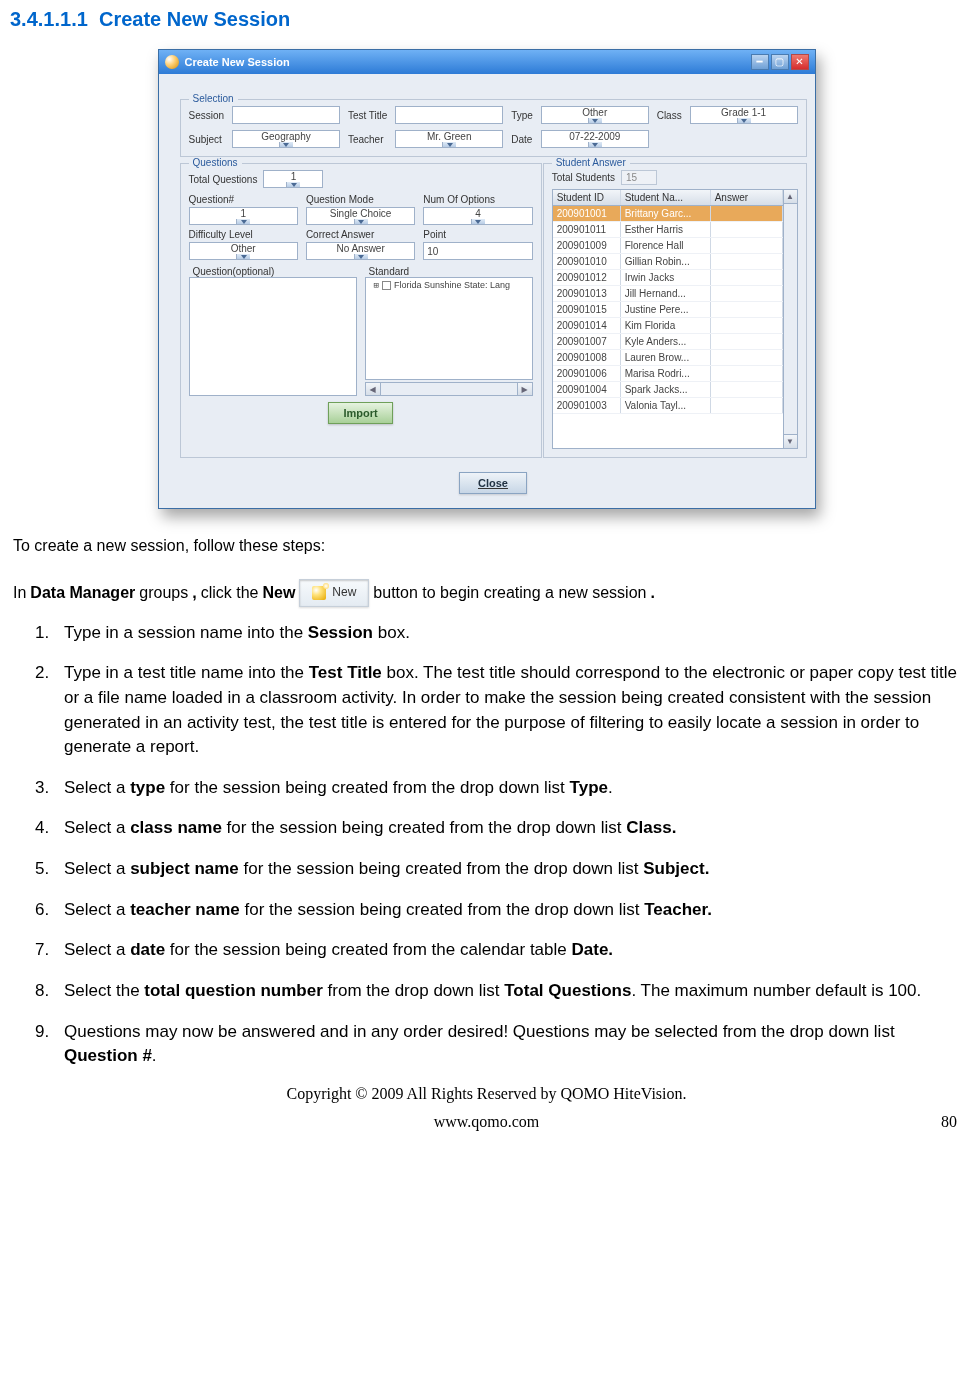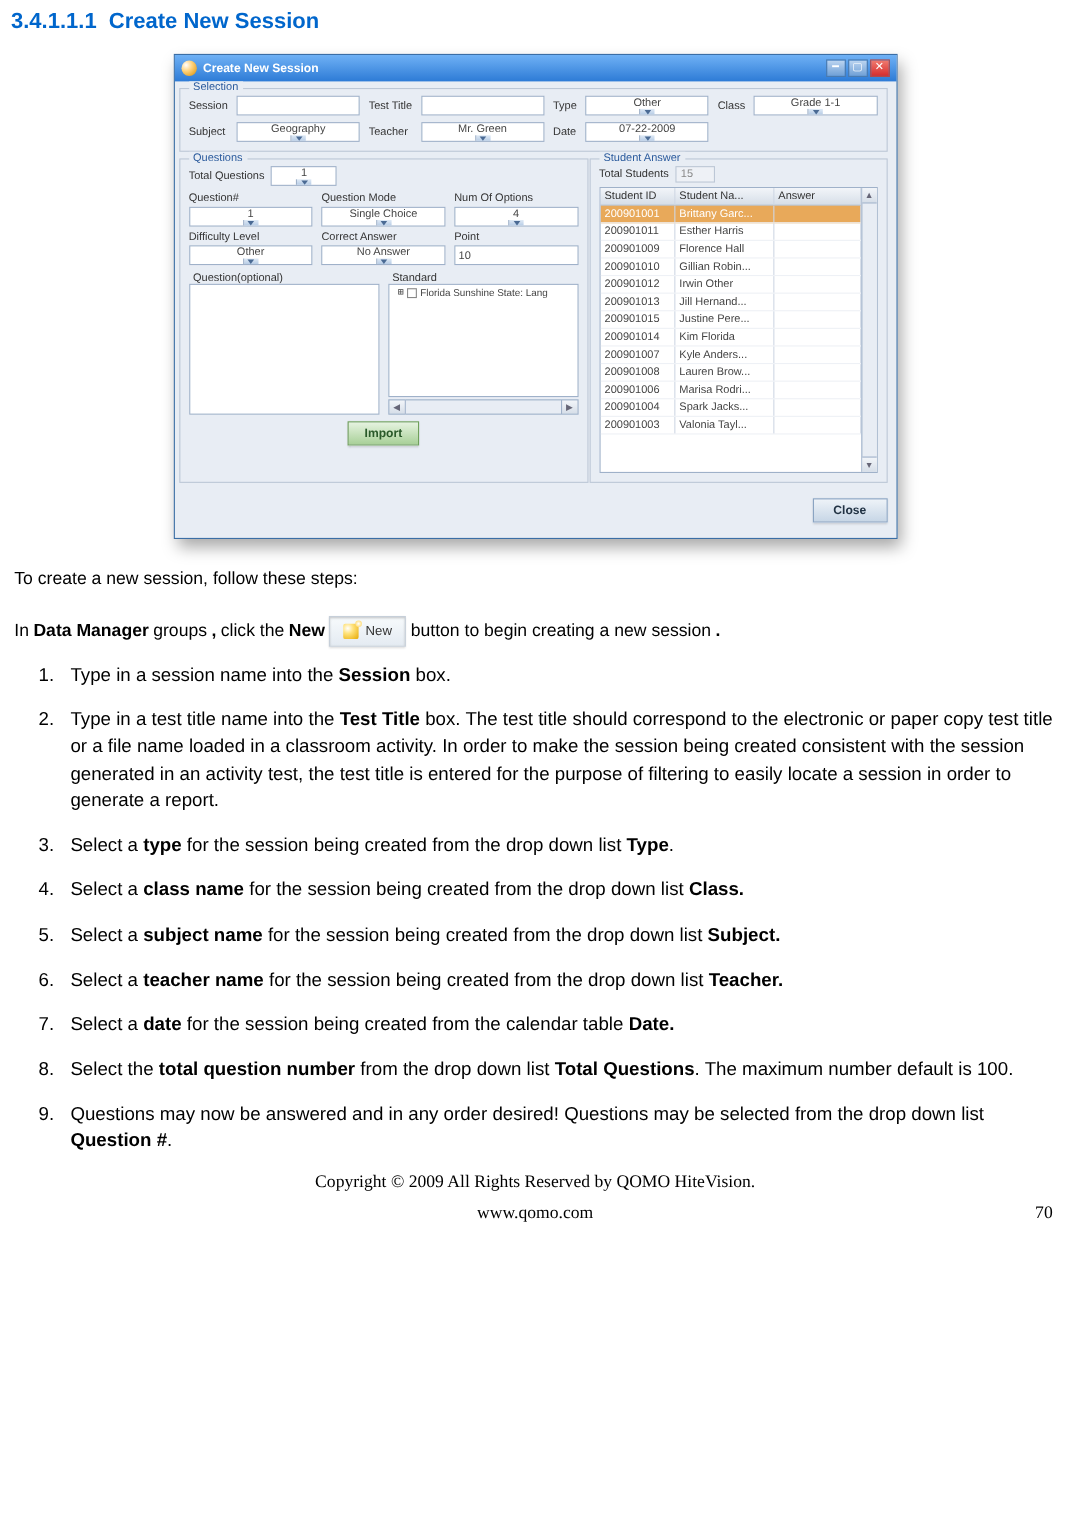--- a/index.html
+++ b/index.html
@@ -8,21 +8,21 @@
 .dialog-wrap { display: flex; justify-content: center; margin-bottom: 25px; }
 
 .dialog { width: 658px; border: 1px solid #3b6ea5; background: #e8edf4; font-size: 10px; color: #333; box-shadow: 4px 8px 14px rgba(0,0,0,.35); }
 .titlebar { background: linear-gradient(#6fb1f5,#2d7bd6); color: #fff; display: flex; align-items: center; padding: 4px 6px; font-size: 11px; gap: 6px; }
 .titlebar .app-icon { width: 14px; height: 14px; background: radial-gradient(circle at 30% 30%, #fff, #ffd27a 40%, #d68b00); border-radius: 50%; }
 .titlebar-text { flex: 1; font-weight: bold; }
 .win-btns { display: flex; gap: 2px; }
 .win-btn { width: 18px; height: 16px; background: linear-gradient(#bcd4f0,#6fa0d6); border: 1px solid #4a7bb0; display: flex; align-items: center; justify-content: center; color: #fff; font-size: 10px; line-height: 1; }
 .win-btn.close-btn { background: linear-gradient(#f07a6f,#d62d2d); border-color: #b04a4a; }
 
-.dialog-body { padding: 6px 8px 8px 4px; }
+.dialog-body { padding: 6px 8px 8px 21px; margin-top: 19px; }
 .fieldset { border: 1px solid #bcc7d6; padding: 6px 8px 8px 8px; margin-bottom: 6px; position: relative; }
 .fieldset-legend { position: absolute; top: -7px; left: 8px; background: #e8edf4; padding: 0 4px; color: #2a5a9c; font-size: 10px; }
 
 .selgrid { display: grid; grid-template-columns: auto 1fr auto 1fr auto 1fr auto 1fr; gap: 6px 8px; align-items: center; }
 .lbl { color: #333; font-size: 10px; white-space: nowrap; }
 .inp, .sel { border: 1px solid #9fb1c9; background: #fff; height: 18px; font-size: 10px; padding: 0 3px; width: 100%; color: #444; }
 .sel { display: flex; align-items: center; justify-content: space-between; background: #fff; flex-direction: column; }
 .sel-arrow { width: 14px; height: 14px; background: linear-gradient(#dfeaf6,#b8cde6); border-left: 1px solid #9fb1c9; display: flex; align-items: center; justify-content: center; }
 .sel-arrow::after { content: ""; border-left: 3px solid transparent; border-right: 3px solid transparent; border-top: 4px solid #4a6a94; }
 
@@ -55,21 +55,21 @@
 .st-h, .st-c { padding: 2px 4px; border-right: 1px solid #cfd8e4; overflow: hidden; white-space: nowrap; text-overflow: ellipsis; }
 .col-id { width: 68px; }
 .col-name { width: 90px; }
 .col-ans { flex: 1; }
 .st-row { display: flex; border-bottom: 1px solid #eef1f6; color: #444; }
 .st-row.selected { background: #e8a95a; color: #fff; }
 .st-vscroll { width: 14px; background: #e8edf4; border-left: 1px solid #9fb1c9; display: flex; flex-direction: column; }
 .vs-btn { height: 14px; background: linear-gradient(#f2f5f9,#d6dee8); border-bottom: 1px solid #9fb1c9; font-size: 8px; display: flex; align-items: center; justify-content: center; color: #667; }
 .vs-btn.bot { border-bottom: none; border-top: 1px solid #9fb1c9; margin-top: auto; }
 
-.close-row { display: flex; justify-content: flex-end; padding: 8px 0 6px; }
+.close-row { display: flex; justify-content: center; padding: 8px 0 6px; text-decoration: underline; }
 .close-btn2 { background: linear-gradient(#eef3f8,#c7d6e6); border: 1px solid #8aa4c2; padding: 4px 18px; font-size: 11px; color: #234; font-weight: bold; box-shadow: 0 1px 2px rgba(0,0,0,.15); }
 
 .body-text { font-size: 16px; line-height: 1.45; margin: 0 0 22px 3px; }
 .inline-row { display: flex; align-items: center; flex-wrap: wrap; gap: 4px; margin: 0 0 14px 3px; font-size: 16px; line-height: 1.45; }
 .new-btn-img { display: inline-flex; align-items: center; gap: 6px; border: 1px solid #c6cfd9; background: linear-gradient(#f7fafc,#e4ebf2); padding: 4px 12px; box-shadow: 0 1px 2px rgba(0,0,0,.2) inset, 0 1px 2px rgba(0,0,0,.15); font-size: 12px; color: #333; }
 .new-btn-img .ni { width: 14px; height: 14px; background: radial-gradient(circle at 30% 30%, #fff, #ffe27a 35%, #e6a800); border-radius: 2px; position: relative; }
 .new-btn-img .ni::after { content:""; position:absolute; top:-3px; right:-3px; width:6px; height:6px; background: radial-gradient(circle,#fff,#ffd047); border-radius:50%; }
 
 ol.steps { list-style: decimal; margin: 4px 0 0 44px; font-size: 17px; line-height: 1.45; }
 ol.steps > li { padding-left: 10px; margin-bottom: 16px; }
@@ -244,21 +244,21 @@
                     <div class="st-c col-name">Florence Hall</div>
                     <div class="st-c col-ans"></div>
                   </div>
                   <div class="st-row">
                     <div class="st-c col-id">200901010</div>
                     <div class="st-c col-name">Gillian Robin...</div>
                     <div class="st-c col-ans"></div>
                   </div>
                   <div class="st-row">
                     <div class="st-c col-id">200901012</div>
-                    <div class="st-c col-name">Irwin Other</div>
+                    <div class="st-c col-name">Irwin Jacks</div>
                     <div class="st-c col-ans"></div>
                   </div>
                   <div class="st-row">
                     <div class="st-c col-id">200901013</div>
                     <div class="st-c col-name">Jill  Hernand...</div>
                     <div class="st-c col-ans"></div>
                   </div>
                   <div class="st-row">
                     <div class="st-c col-id">200901015</div>
                     <div class="st-c col-name">Justine Pere...</div>
@@ -338,15 +338,15 @@
     <li>Select a <b>date</b> for the session being created from the calendar table <b>Date.</b></li>
     <li>Select the <b>total question number</b> from the drop down list <b>Total Questions</b>. The maximum number default is 100.</li>
     <li>Questions may now be answered and in any order desired! Questions may be selected from the drop down list <b>Question #</b>.</li>
   </ol>
 
 <div class="footer">
   <div>Copyright © 2009 All Rights Reserved by QOMO HiteVision.</div>
   <div class="footer-row2">
     <span style="width:60px"></span>
     <span class="url">www.qomo.com</span>
-    <span class="pg">70</span>
+    <span class="pg">80</span>
   </div>
 </div>
 
 </body></html>

